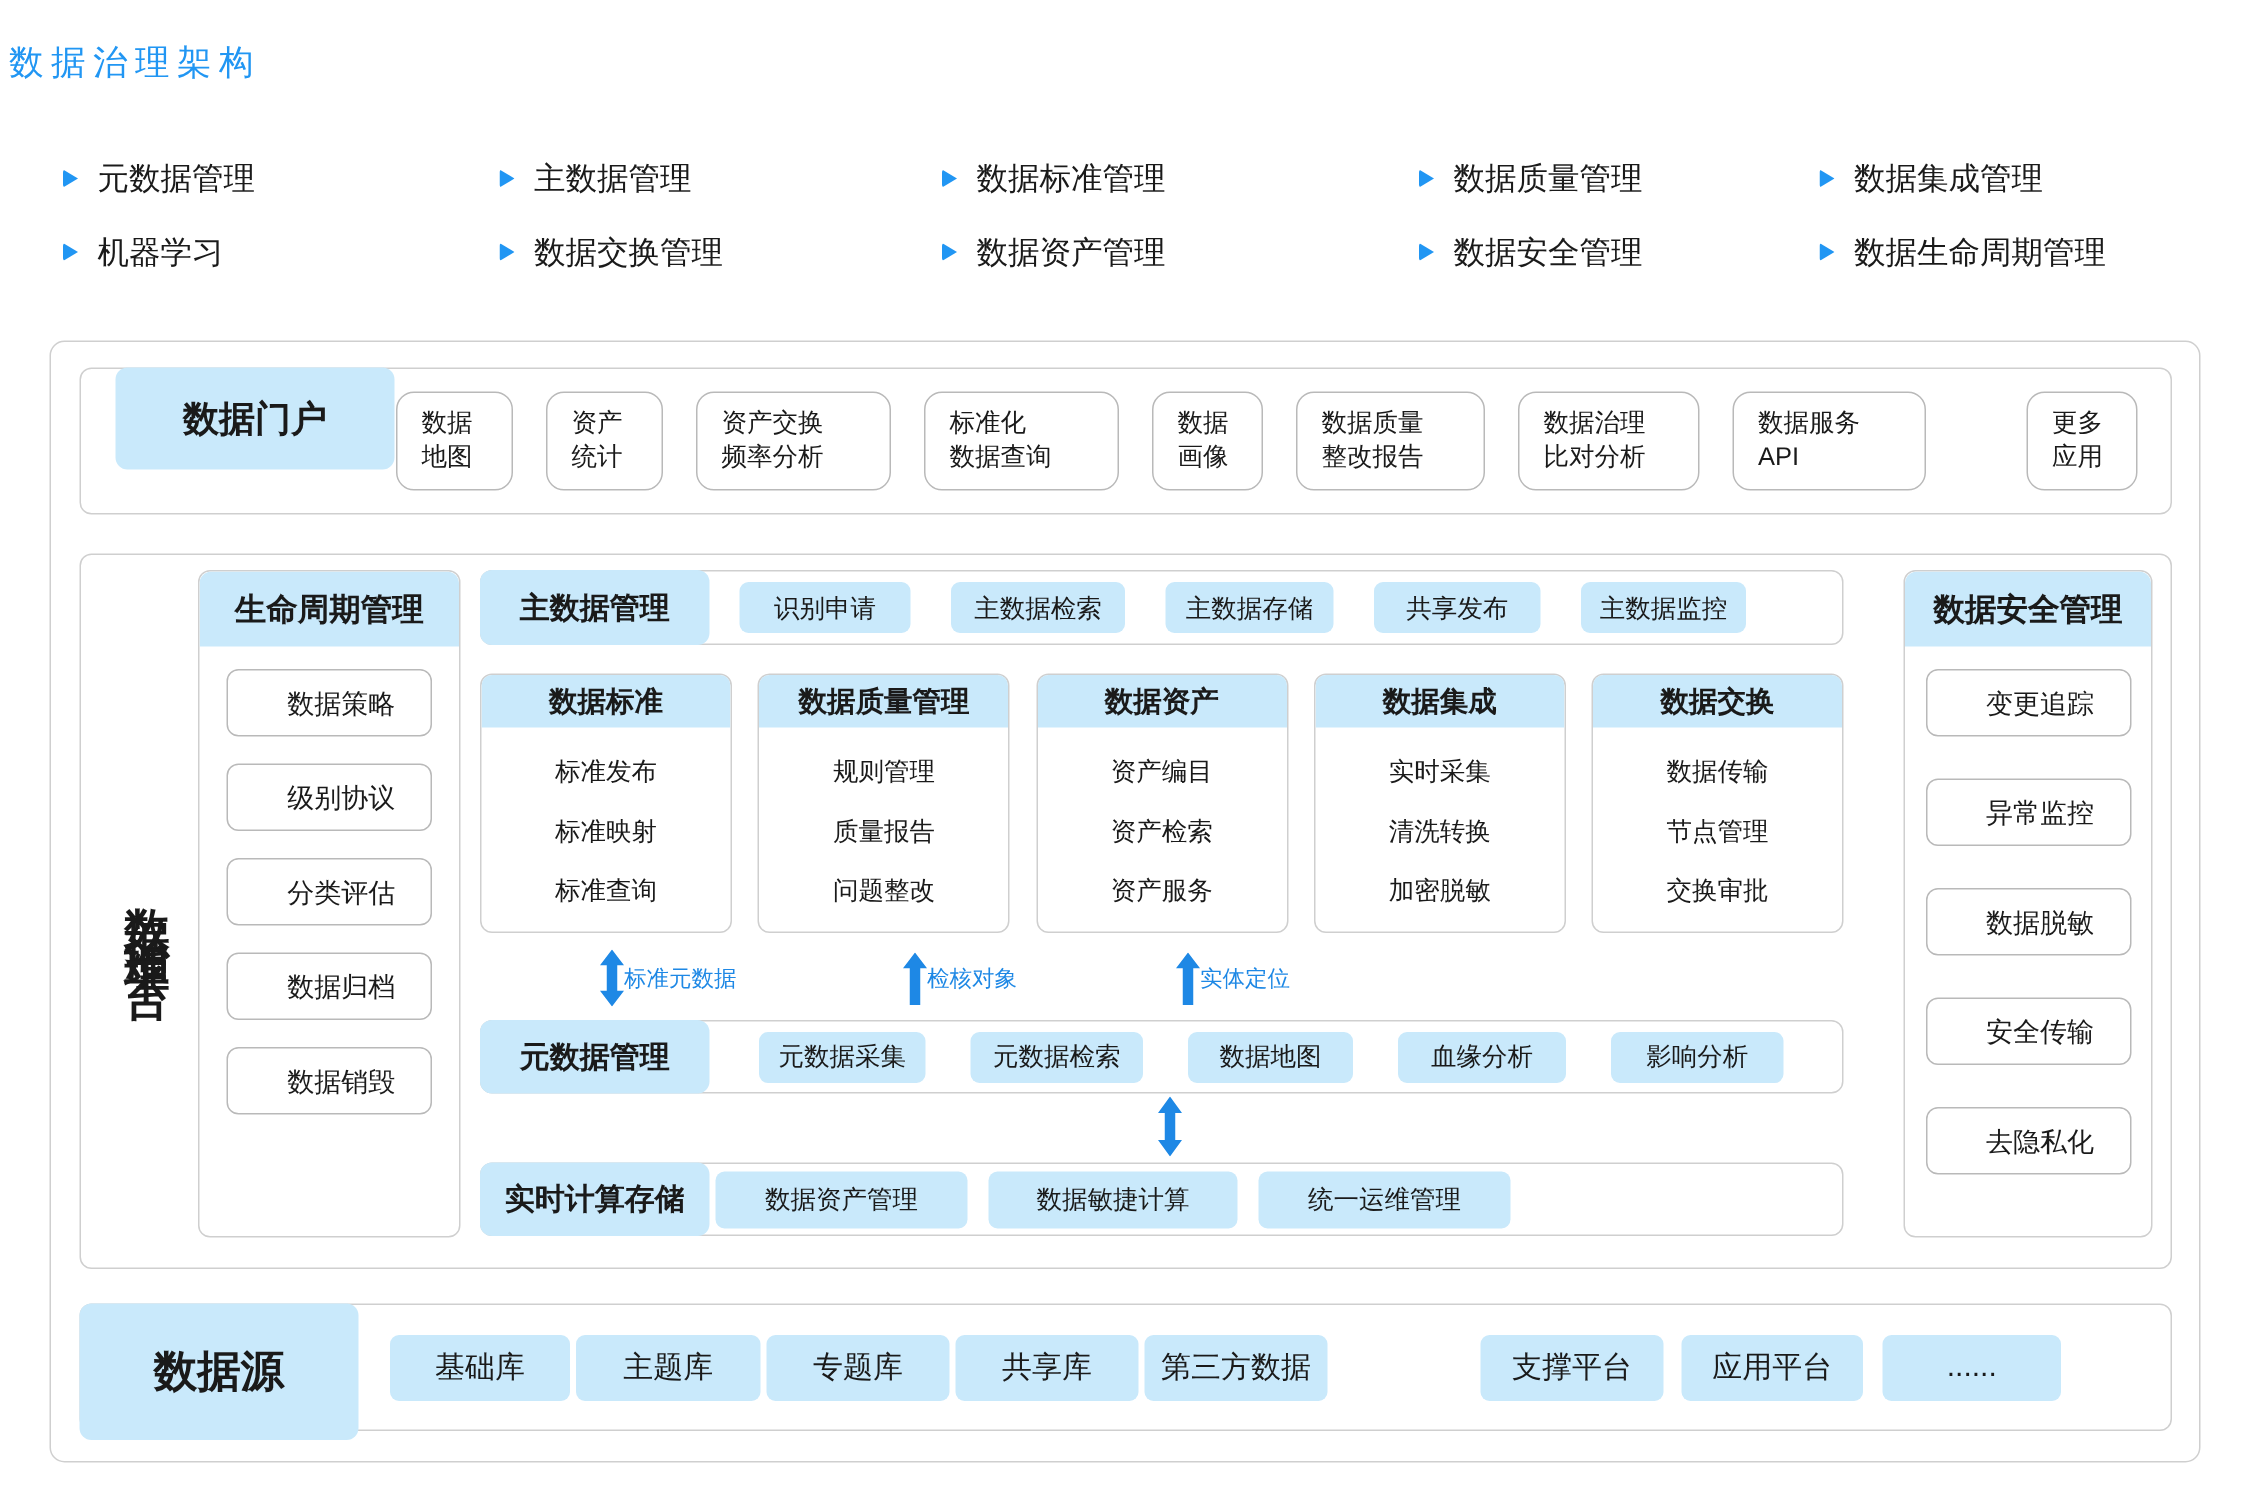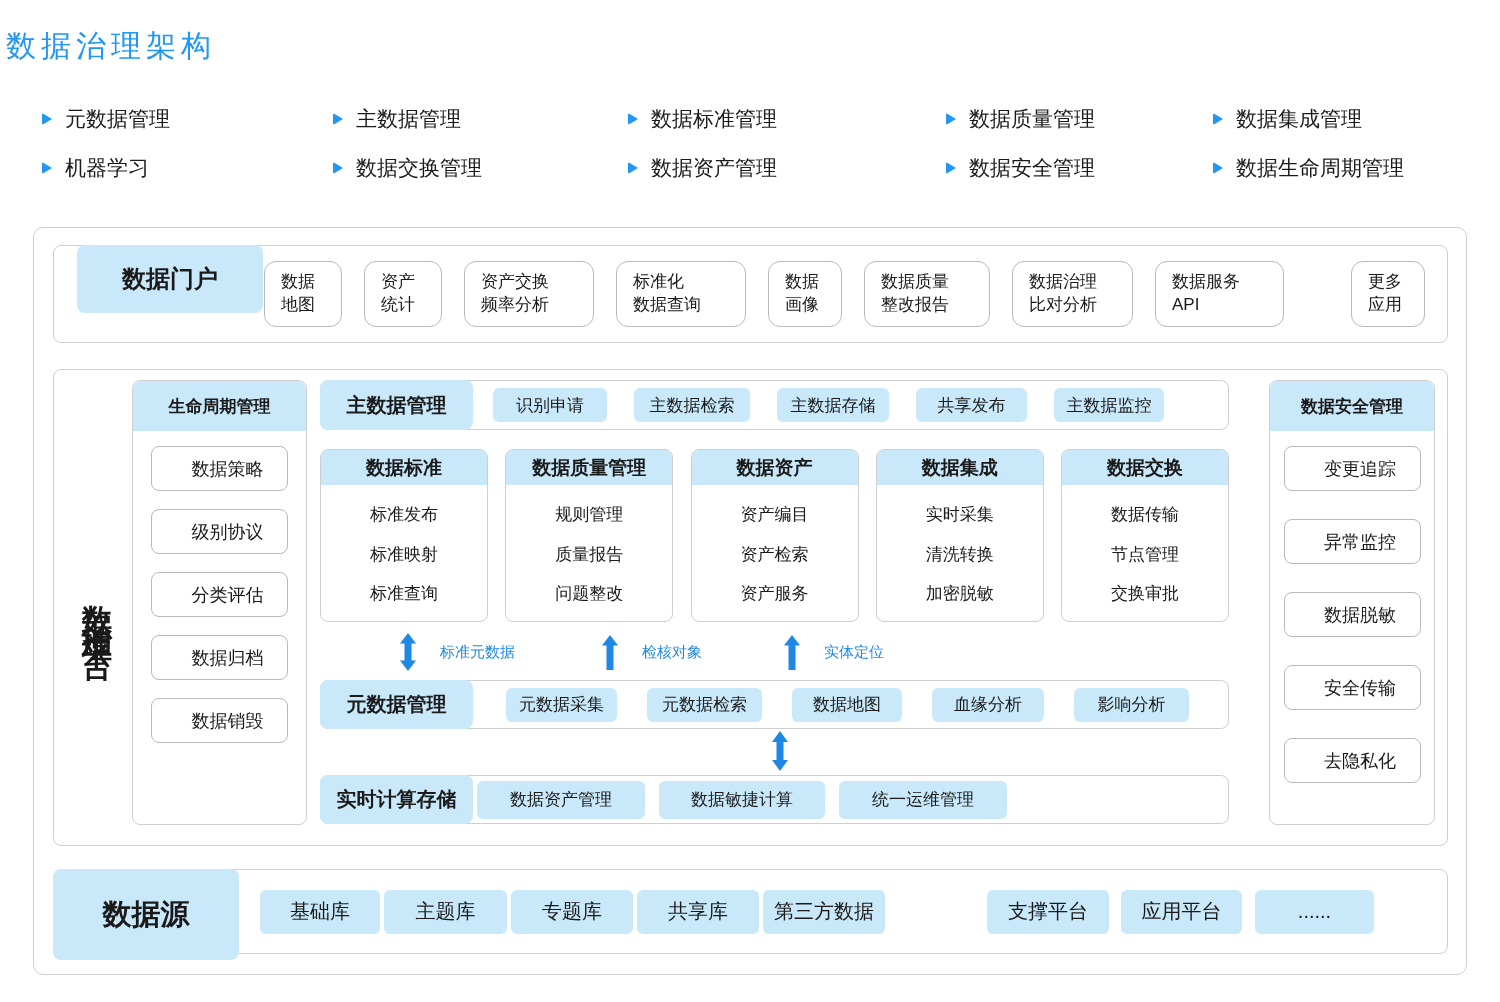--- a/index.html
+++ b/index.html
@@ -8,21 +8,21 @@
     --light-blue:#C9E9FB;
     --border:#CFCFCF;
     --box-border:#B9B9B9;
     --text:#1A1A1A;
   }
   *{margin:0;padding:0;box-sizing:border-box;}
   html,body{width:1500px;height:1002px;background:#fff;overflow:hidden;
     font-family:"Liberation Sans","DejaVu Sans",sans-serif;color:var(--text);}
 
   
-  .page-title{position:absolute;left:6px;top:26px;font-size:30px;letter-spacing:5px;color:var(--accent);}
+  .page-title{position:absolute;left:6px;top:26px;font-size:23px;letter-spacing:5px;color:var(--accent);}
 
   
   .legend{position:absolute;left:42px;top:106px;display:grid;
     grid-template-columns:291px 295px 318px 267px 1fr;row-gap:23px;}
   .legend-item{display:flex;align-items:center;gap:13px;font-size:21px;height:26px;}
   .tri{width:0;height:0;border-left:10px solid var(--accent);
     border-top:6px solid transparent;border-bottom:6px solid transparent;border-radius:2px;}
 
   
   .outer{position:absolute;left:33px;top:227px;width:1434px;height:748px;
@@ -42,21 +42,21 @@
     padding-left:16px;white-space:pre-line;flex:0 0 auto;}
   .portal-item.last{margin-left:auto;margin-right:22px;}
 
   
   .platform{left:19px;top:141px;width:1395px;height:477px;}
   .side-title{position:absolute;left:22px;top:50%;transform:translateY(-50%);
     writing-mode:vertical-rl;font-size:30px;font-weight:bold;letter-spacing:9px;}
 
   .vcol{position:absolute;background:#fff;border:1px solid var(--border);border-radius:8px;overflow:hidden;}
   .vcol-header{height:50px;background:var(--light-blue);display:flex;align-items:center;
-    justify-content:center;font-weight:bold;font-size:17px;border-radius:8px 8px 0 0;}
+    justify-content:center;font-weight:bold;font-size:21px;border-radius:8px 8px 0 0;}
   .vcol-body{display:flex;flex-direction:column;align-items:center;padding-top:15px;}
   .vcol-item{width:137px;height:45px;border:1px solid var(--box-border);border-radius:8px;
     display:flex;align-items:center;justify-content:center;font-size:18px;flex:0 0 auto;padding-left:16px;}
 
   .hrow{position:absolute;background:#fff;border:1px solid var(--border);border-radius:8px;
     display:flex;align-items:center;}
   .hrow-header{position:absolute;left:-1px;top:-1px;bottom:-1px;width:153px;
     background:var(--light-blue);border-radius:8px;display:flex;align-items:center;
     justify-content:center;font-weight:bold;font-size:20px;}
   .chip{background:var(--light-blue);border-radius:6px;height:34px;display:flex;
@@ -66,21 +66,21 @@
   .mid-cols{position:absolute;left:266px;top:79px;width:909px;height:173px;
     display:flex;justify-content:space-between;}
   .mcol{width:168px;height:173px;border:1px solid var(--border);border-radius:8px;
     background:#fff;overflow:hidden;}
   .mcol-header{height:35px;background:var(--light-blue);display:flex;align-items:center;
     justify-content:center;font-weight:bold;font-size:19px;}
   .mcol-body{height:138px;display:flex;flex-direction:column;justify-content:space-evenly;
     align-items:center;font-size:17px;padding:2px 0;}
 
   
-  .flow{position:absolute;display:flex;align-items:center;gap:24px;height:38px;color:var(--arrow);}
+  .flow{position:absolute;display:flex;align-items:center;gap:0;height:38px;color:var(--arrow);}
   .flow-label{font-size:15px;color:var(--arrow);}
   .arrow-svg{display:block;}
 
   
   .datasource{left:19px;top:641px;width:1395px;height:85px;}
   .ds-header{position:absolute;left:-1px;top:-1px;width:186px;height:91px;font-size:29px;}
   .ds-items{position:absolute;left:185px;top:0;right:0;height:100%;
     display:flex;align-items:center;gap:4px;padding-left:21px;}
   .ds-item{background:var(--light-blue);border-radius:6px;height:44px;
     display:flex;align-items:center;justify-content:center;font-size:20px;flex:0 0 auto;}

